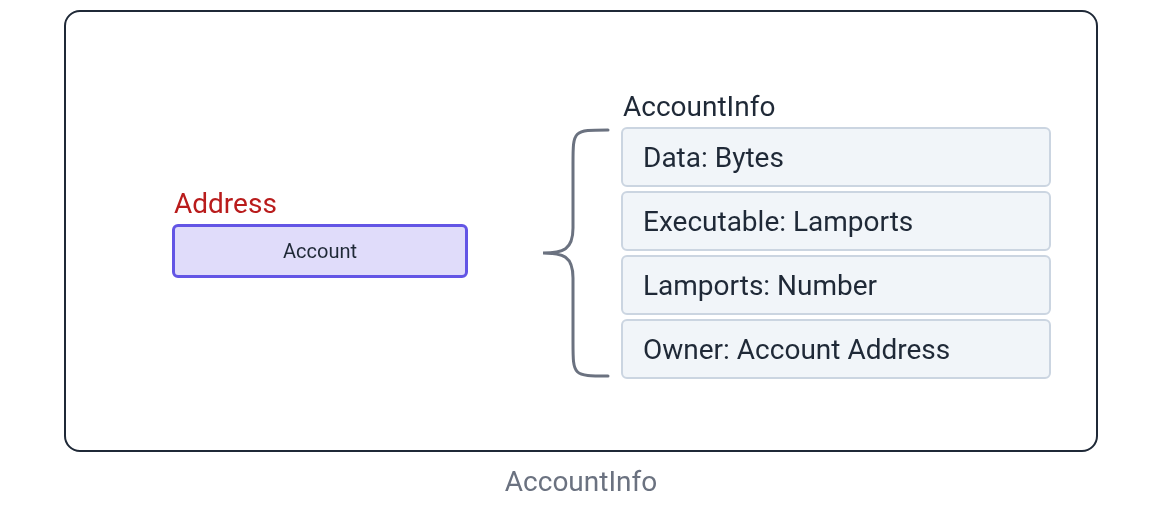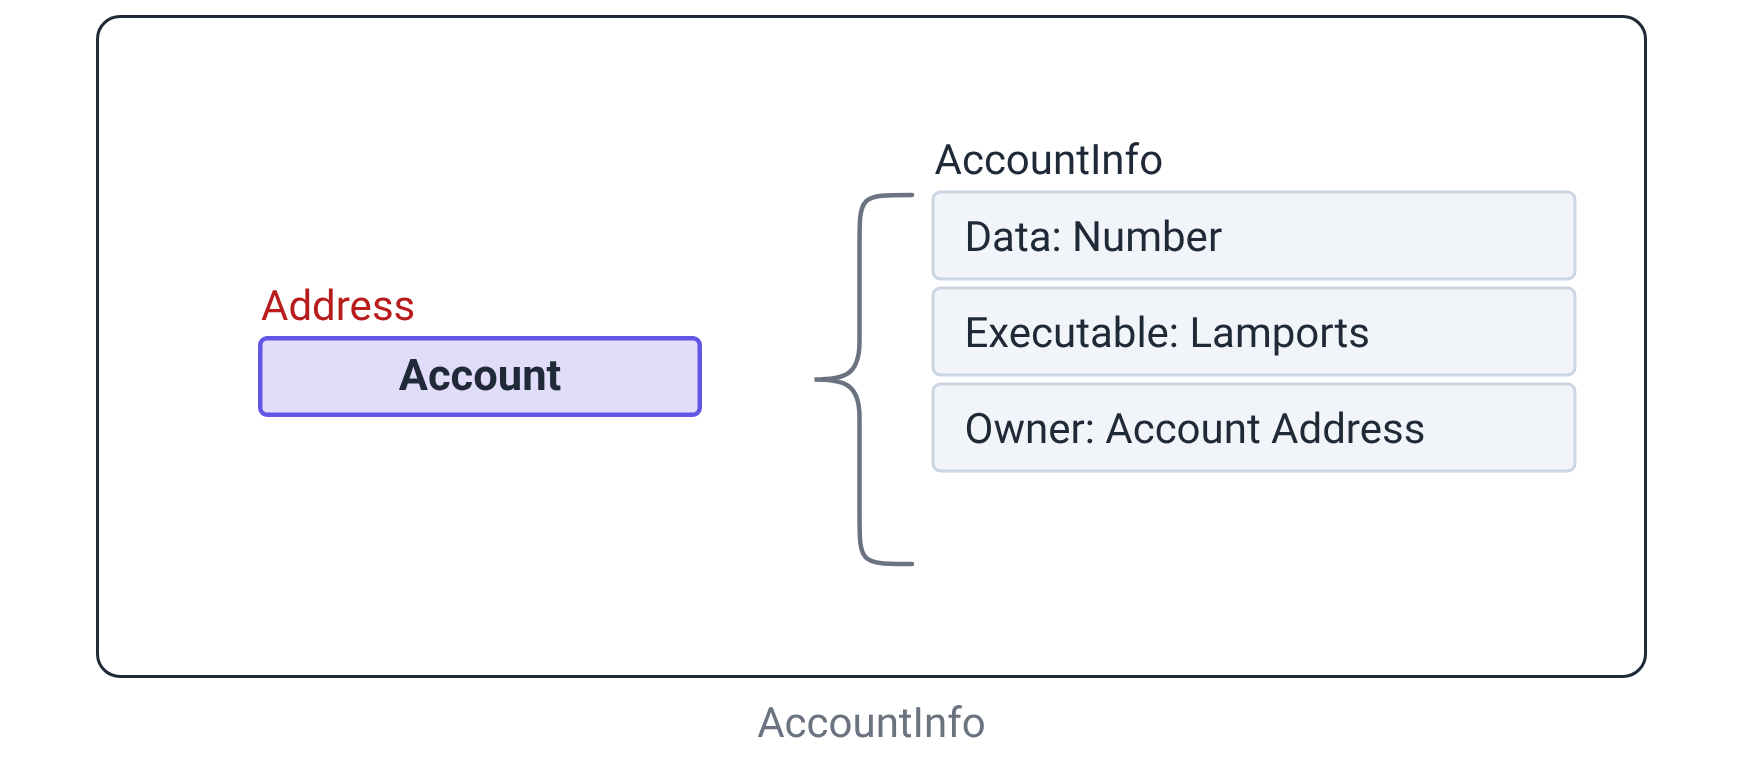--- a/index.html
+++ b/index.html
@@ -39,23 +39,23 @@
       width: 296px;
       height: 54px;
       background: #e0dcfa;
       border: 3px solid #6355e5;
       border-radius: 6px;
       display: flex;
       align-items: center;
       justify-content: center;
     }
     .account-box-text {
-      font-size: 29px;
+      font-size: 20px;
       color: #1f2937;
-      font-weight: 700;
+      font-weight: 400;
     }
     .accountinfo-label {
       position: absolute;
       left: 557px;
       top: 78px;
       font-size: 28px;
       color: #1f2937;
       font-weight: 400;
     }
     .fields-stack {
@@ -113,24 +113,27 @@
   </div>
 
   <svg class="brace" viewBox="0 0 120 258" fill="none">
     <path d="M 115 6 C 80 6, 80 6, 80 40 L 80 104 C 80 126, 70 129, 50 129 C 70 129, 80 132, 80 154 L 80 218 C 80 252, 80 252, 115 252" stroke="#6b7280" stroke-width="3" stroke-linecap="round" fill="none"></path>
   </svg>
 
   <div class="accountinfo-label">AccountInfo</div>
 
   <div class="fields-stack">
     <div class="field-box">
-      <span class="field-text">Data: Number</span>
+      <span class="field-text">Data: Bytes</span>
     </div>
     <div class="field-box">
       <span class="field-text">Executable: Lamports</span>
+    </div>
+    <div class="field-box">
+      <span class="field-text">Lamports: Number</span>
     </div>
     <div class="field-box">
       <span class="field-text">Owner: Account Address</span>
     </div>
   </div>
 
 </div>
 
 <div class="caption">AccountInfo</div>
 

